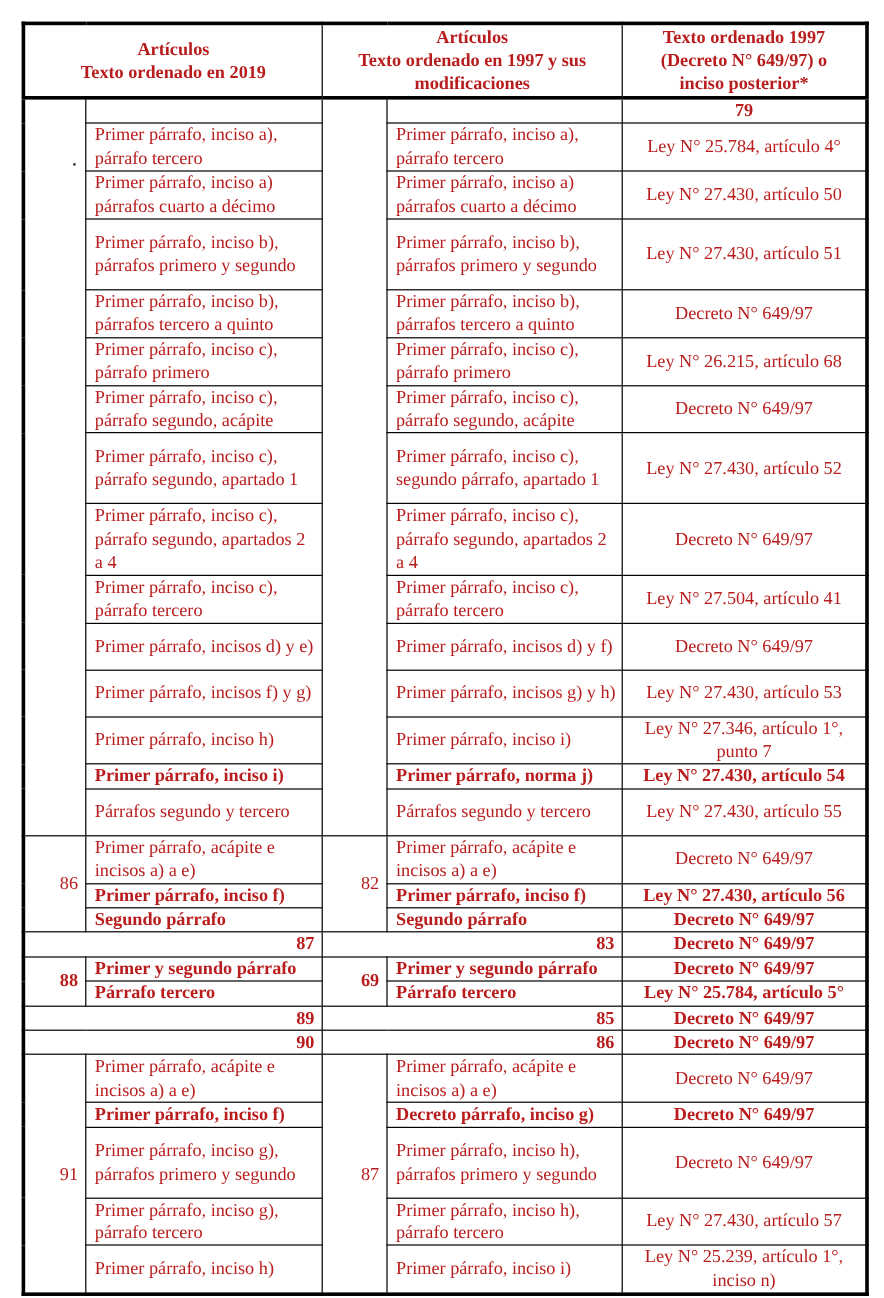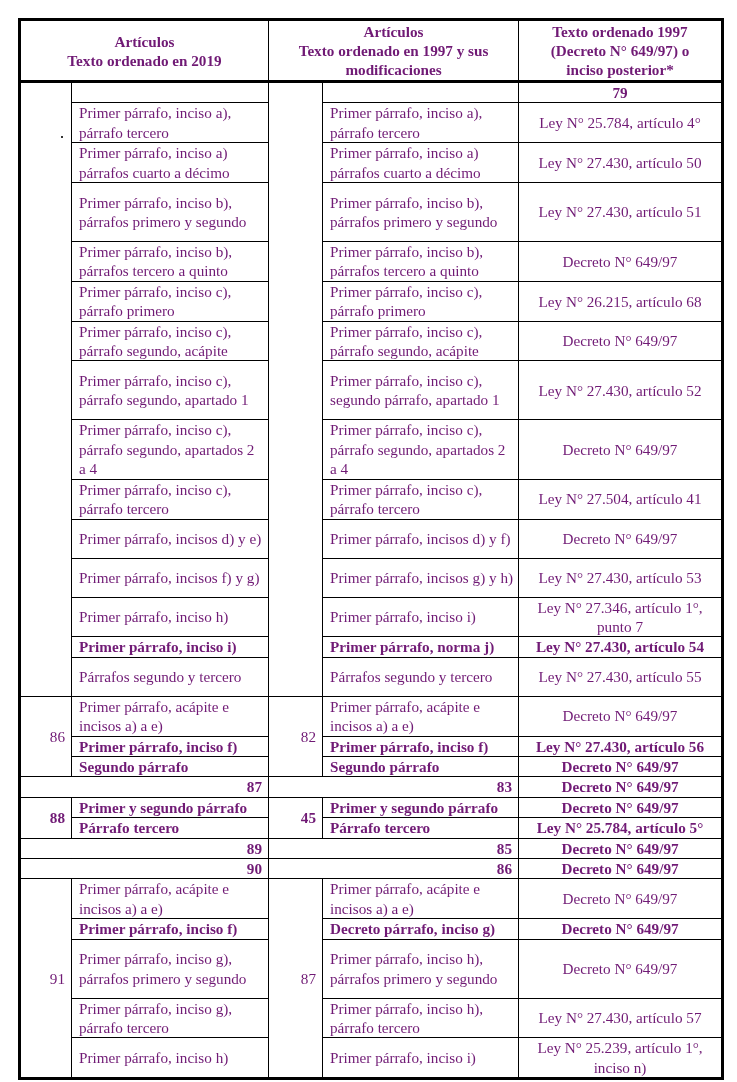--- a/index.html
+++ b/index.html
@@ -4,21 +4,21 @@
 <style>
   html, body { margin: 0; padding: 0; background: #ffffff; }
   body { width: 737px; height: 1082px; position: relative; overflow: hidden; }
   .page { position: absolute; left: 18px; top: 18px; width: 703px; }
   table {
     border-collapse: collapse;
     width: 703px;
     table-layout: fixed;
     font-family: "Liberation Serif", "DejaVu Serif", serif;
     font-size: 15.2px;
-    color: #701a75;
+    color: #b91c1c;
     line-height: 19.4px;
     border: 3px solid #000;
   }
   col.c1 { width: 52px; }
   col.c2 { width: 197px; }
   col.c3 { width: 54px; }
   col.c4 { width: 196px; }
   col.c5 { width: 204px; }
   th, td { border: 1px solid #000; padding: 0 6px; vertical-align: middle; }
   th {
@@ -167,21 +167,21 @@
 
     <tr class="single">
       <td colspan="2" class="num">87</td>
       <td colspan="2" class="num">83</td>
       <td class="src">Decreto N° 649/97</td>
     </tr>
 
     <tr class="single">
       <td rowspan="2" class="num">88</td>
       <td class="txt">Primer y segundo párrafo</td>
-      <td rowspan="2" class="num">45</td>
+      <td rowspan="2" class="num">69</td>
       <td class="txt">Primer y segundo párrafo</td>
       <td class="src">Decreto N° 649/97</td>
     </tr>
     <tr class="single">
       <td class="txt">Párrafo tercero</td>
       <td class="txt">Párrafo tercero</td>
       <td class="src">Ley N° 25.784, artículo 5°</td>
     </tr>
 
     <tr class="single">

